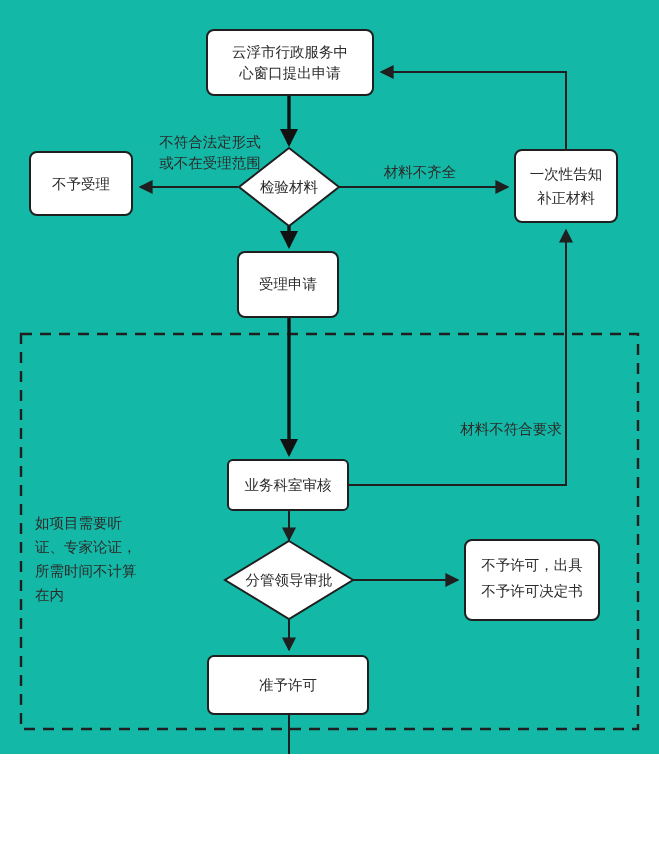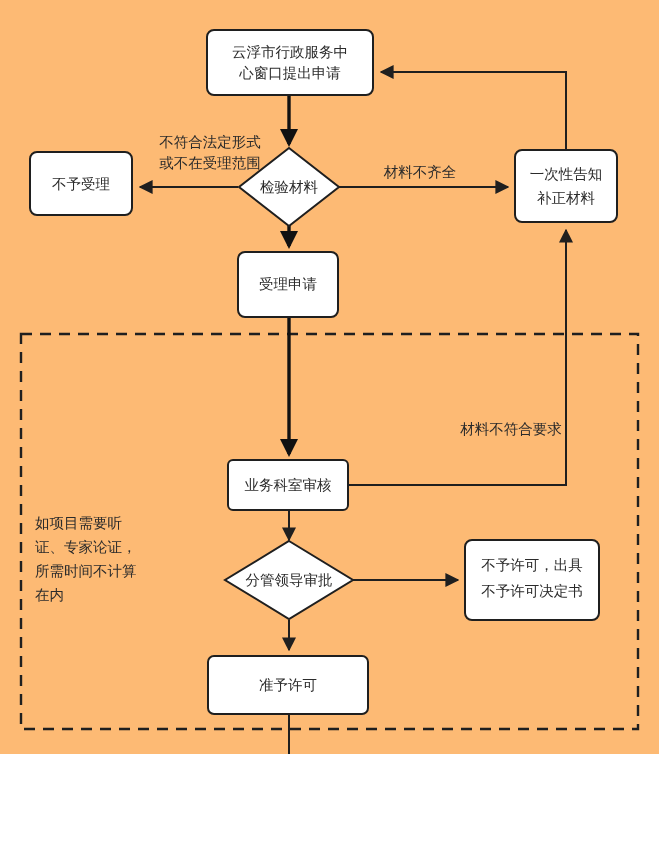--- a/index.html
+++ b/index.html
@@ -7,21 +7,21 @@
     padding: 0;
     background: #ffffff;
   }
   body {
     font-family: "DejaVu Sans", "Liberation Sans", sans-serif;
   }
   #viewer {
     position: relative;
     width: 659px;
     height: 754px;
-    background: #fdba74;
+    background: #14b8a6;
     overflow: hidden;
   }
   #flow-svg {
     position: absolute;
     left: 0;
     top: 0;
     width: 659px;
     height: 851px;
   }
   .node-text {

